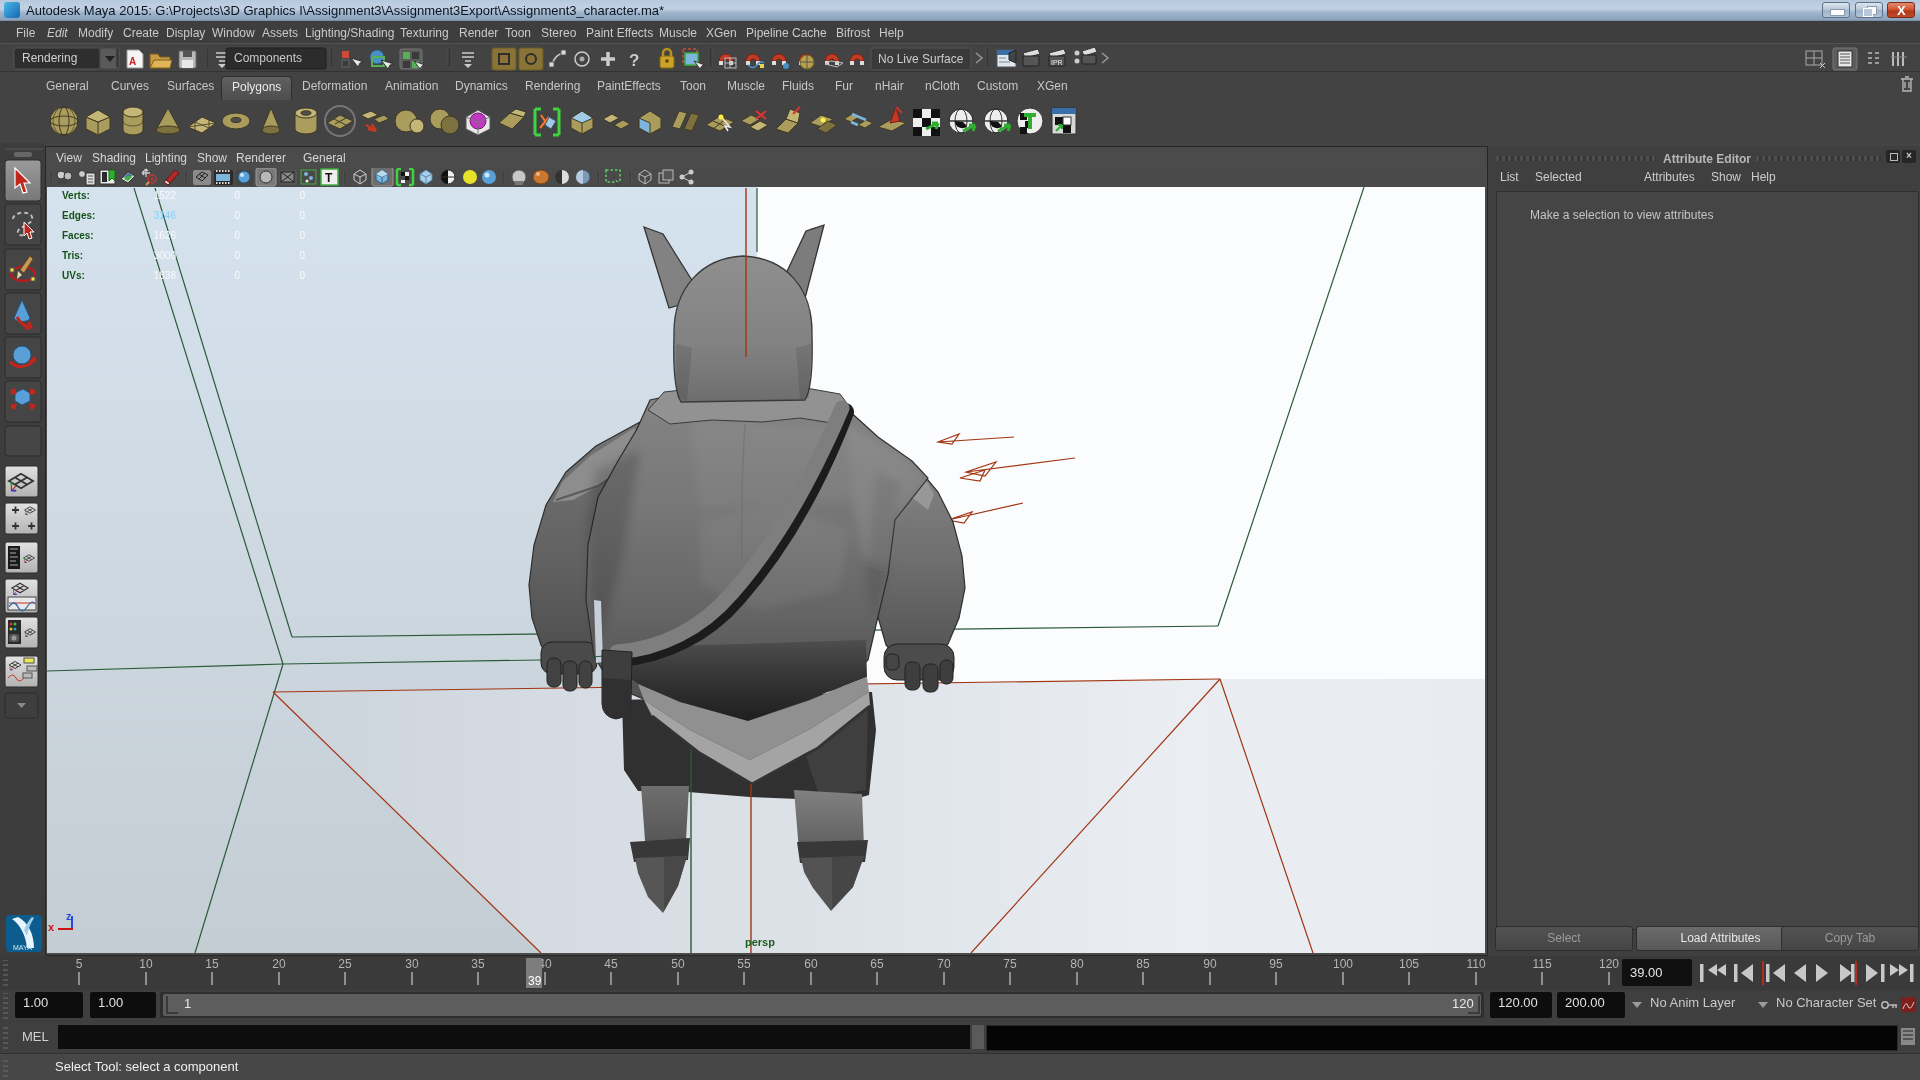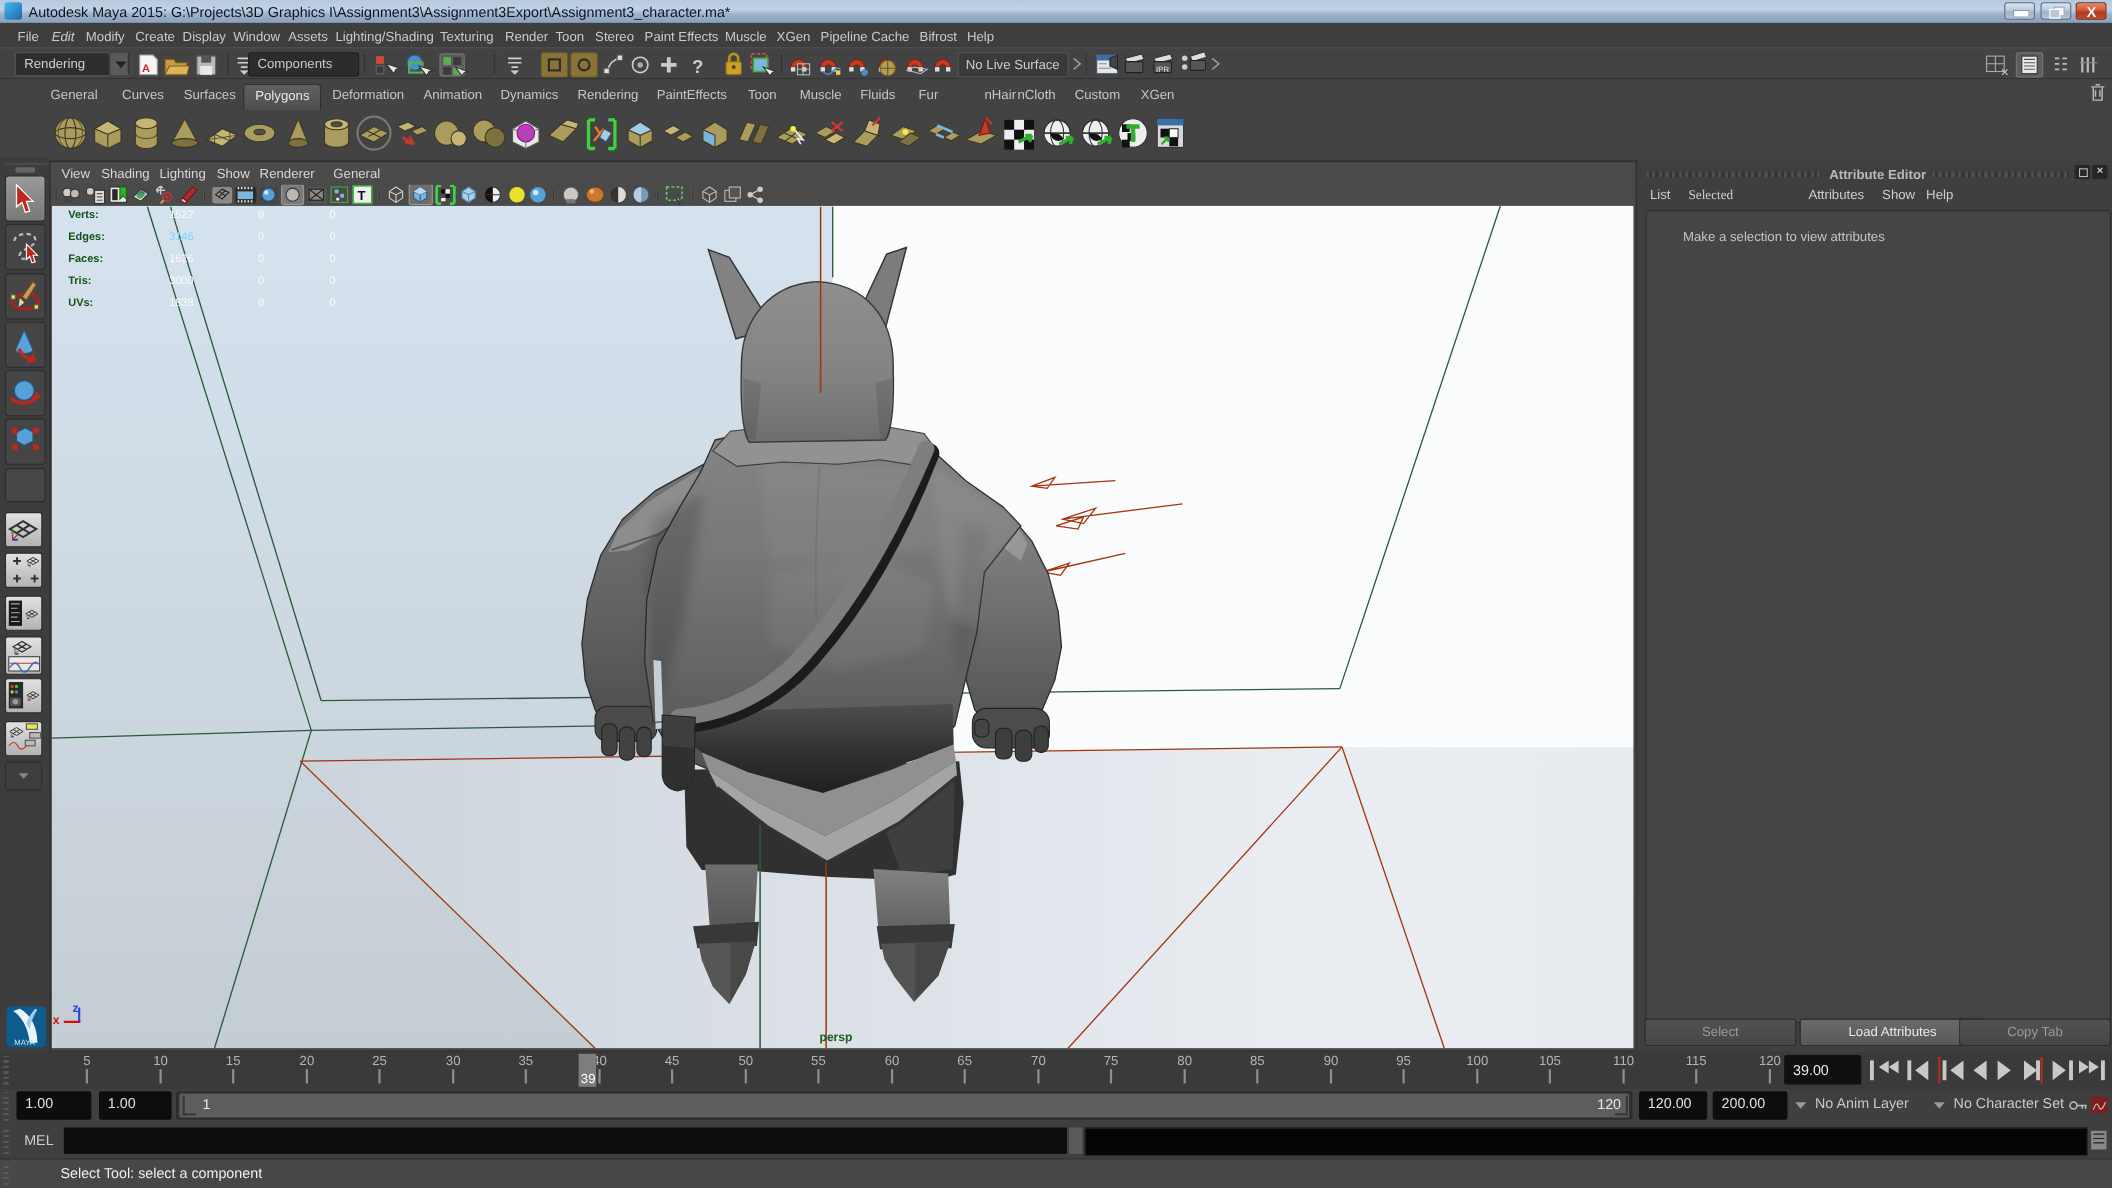--- a/index.html
+++ b/index.html
@@ -179,21 +179,21 @@
     <div class="tab tabact" style="left:221px;">Polygons</div>
     <div class="tab" style="left:292px;">Deformation</div>
     <div class="tab" style="left:375px;">Animation</div>
     <div class="tab" style="left:445px;">Dynamics</div>
     <div class="tab" style="left:515px;">Rendering</div>
     <div class="tab" style="left:587px;">PaintEffects</div>
     <div class="tab" style="left:670px;">Toon</div>
     <div class="tab" style="left:717px;">Muscle</div>
     <div class="tab" style="left:772px;">Fluids</div>
     <div class="tab" style="left:825px;">Fur</div>
-    <div class="tab" style="left:885px;">nHair</div>
+    <div class="tab" style="left:865px;">nHair</div>
     <div class="tab" style="left:915px;">nCloth</div>
     <div class="tab" style="left:967px;">Custom</div>
     <div class="tab" style="left:1027px;">XGen</div>
     <svg class="abs" style="left:0;top:28px;" width="1920" height="43" viewBox="0 0 1920 43">
       <g transform="translate(64,21)">
         <circle r="14" fill="#aa9c5c" stroke="#3e3823"></circle>
         <ellipse rx="14" ry="5" fill="none" stroke="#3e3823"></ellipse>
         <ellipse rx="5" ry="14" fill="none" stroke="#3e3823"></ellipse>
         <ellipse rx="11" ry="14" fill="none" stroke="#3e3823" opacity="0.6"></ellipse>
       </g>
@@ -740,21 +740,21 @@
   </div>
 <div id="ae" class="abs">
     <div style="position:absolute;left:175px;top:6px;font-size:12px;font-weight:bold;color:#b8b8b8;">Attribute Editor</div>
     <div style="position:absolute;left:8px;top:10px;width:160px;height:5px;background:repeating-linear-gradient(90deg,#4e4e4e 0 3px,#363636 3px 6px);"></div>
     <div style="position:absolute;left:268px;top:10px;width:125px;height:5px;background:repeating-linear-gradient(90deg,#4e4e4e 0 3px,#363636 3px 6px);"></div>
     <div style="position:absolute;left:398px;top:4px;width:14px;height:13px;background:#262626;border-radius:2px;">
       <div style="position:absolute;left:4px;top:3px;width:6px;height:6px;border:1px solid #bbb;background:#262626;"></div>
     </div>
     <div style="position:absolute;left:414px;top:4px;width:14px;height:13px;background:#262626;border-radius:2px;color:#ccc;font-size:10px;font-weight:bold;text-align:center;">×</div>
     <div style="position:absolute;left:12px;top:24px;font-size:12px;color:#cdcdcd;">List</div>
-    <div style="position:absolute;left:47px;top:24px;font-size:12px;color:#cdcdcd;font-family:Liberation Serif, serif;">Selected</div>
+    <div style="position:absolute;left:47px;top:24px;font-size:12px;color:#cdcdcd;">Selected</div>
     <div style="position:absolute;left:110px;top:24px;font-size:12px;color:#cdcdcd;margin-top:44px;">Focus</div>
     <div style="position:absolute;left:156px;top:24px;font-size:12px;color:#cdcdcd;">Attributes</div>
     <div style="position:absolute;left:223px;top:24px;font-size:12px;color:#cdcdcd;">Show</div>
     <div style="position:absolute;left:263px;top:24px;font-size:12px;color:#cdcdcd;">Help</div>
   </div>
 <div id="aebox" class="abs">
     <div style="position:absolute;left:33px;top:16px;font-size:12px;color:#c4c4c4;">Make a selection to view attributes</div>
   </div>
 <div class="aebtn abs" style="left:1495px;width:138px;">Select</div>
 <div class="aebtn abs" style="left:1636px;width:169px;background:linear-gradient(#6a6a6a,#585858);color:#e8e8e8;">Load Attributes</div>

